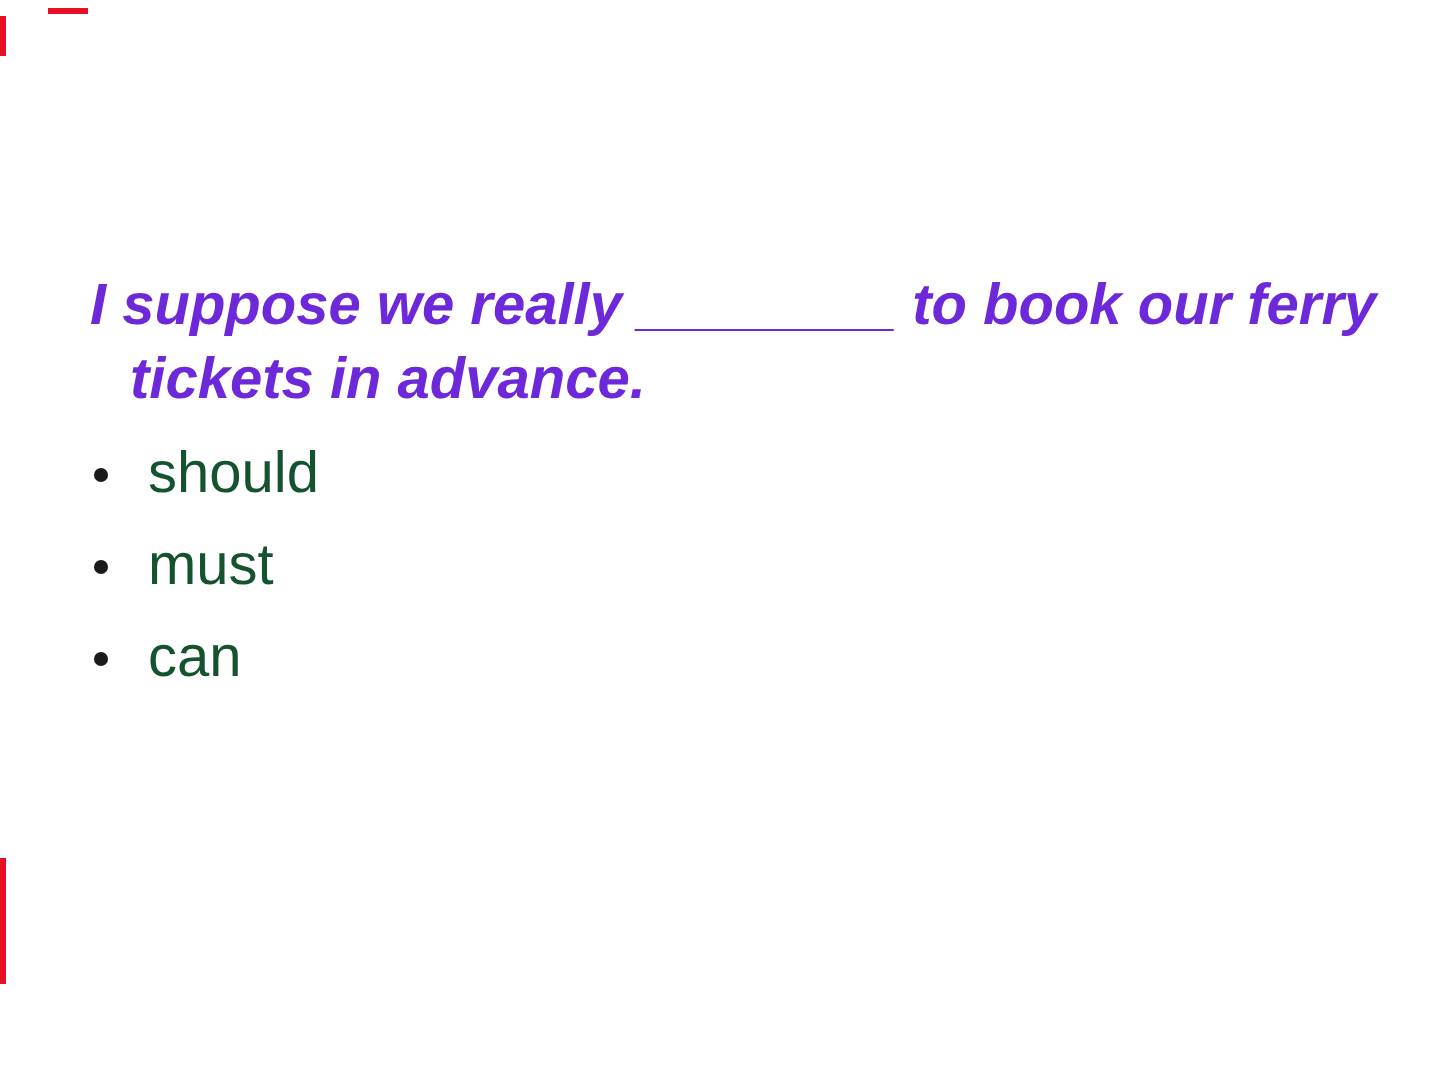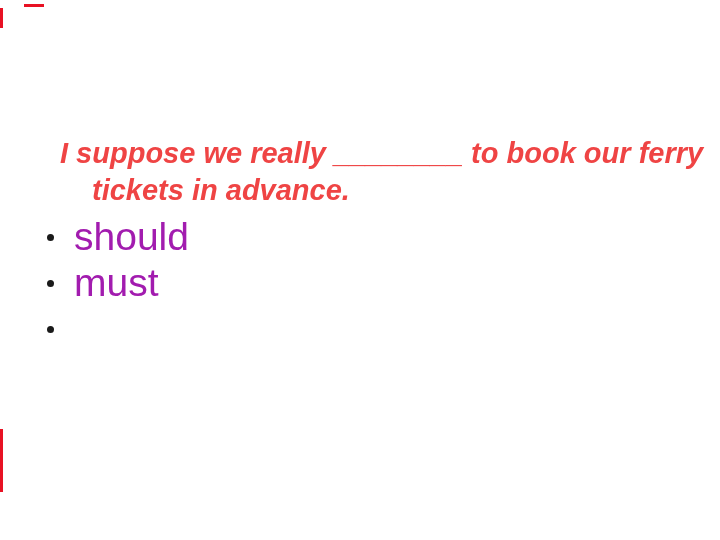--- a/index.html
+++ b/index.html
@@ -13,46 +13,46 @@
     height: 540px;
     background: #ffffff;
     overflow: hidden;
     font-family: "Liberation Sans", sans-serif;
     color: #111111;
   }
 
   
   .question {
     position: absolute;
-    left: 60px;
+    left: 45px;
     top: 135px;
     font-size: 29px;
     line-height: 37px;
     font-weight: bold;
     font-style: italic;
     white-space: nowrap;
-    color: #ef4444;
+    color: #6d28d9;
   }
   .question .blank {
     letter-spacing: 0;
   }
   .q-line2 {
-    margin-left: 32px;
+    margin-left: 20px;
   }
 
   
   .options {
     position: absolute;
     left: 45px;
     top: 214px;
     margin: 0;
     padding: 0;
     list-style: none;
-    font-size: 39px;
-    color: #a21caf;
+    font-size: 29px;
+    color: #14532d;
     text-align: right;
   }
   .option {
     display: flex;
     align-items: center;
     height: 46px;
     line-height: 46px;
   }
   .dot {
     flex: 0 0 auto;
@@ -94,16 +94,17 @@
     <li class="option">
       <span class="dot"></span>
       <span>should</span>
     </li>
     <li class="option">
       <span class="dot"></span>
       <span>must</span>
     </li>
     <li class="option">
       <span class="dot"></span>
+      <span>can</span>
     </li>
   </ul>
 
 </div>
 
 </body></html>

